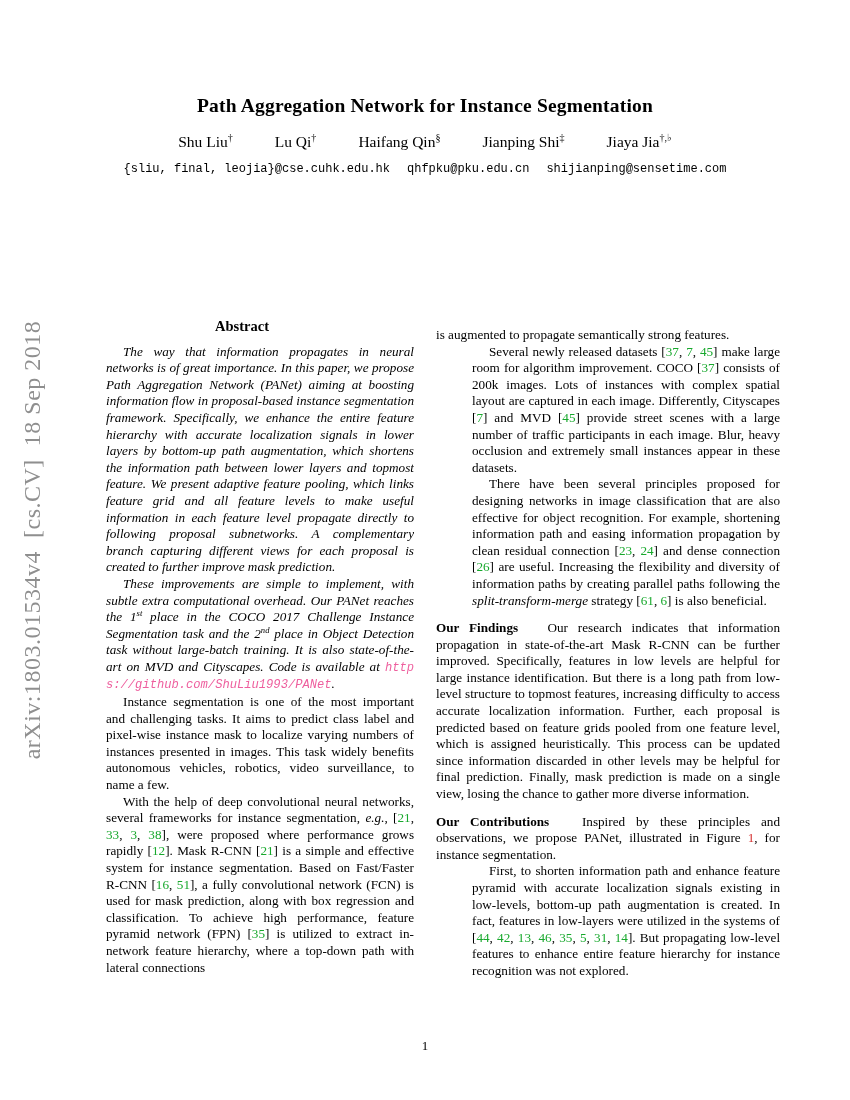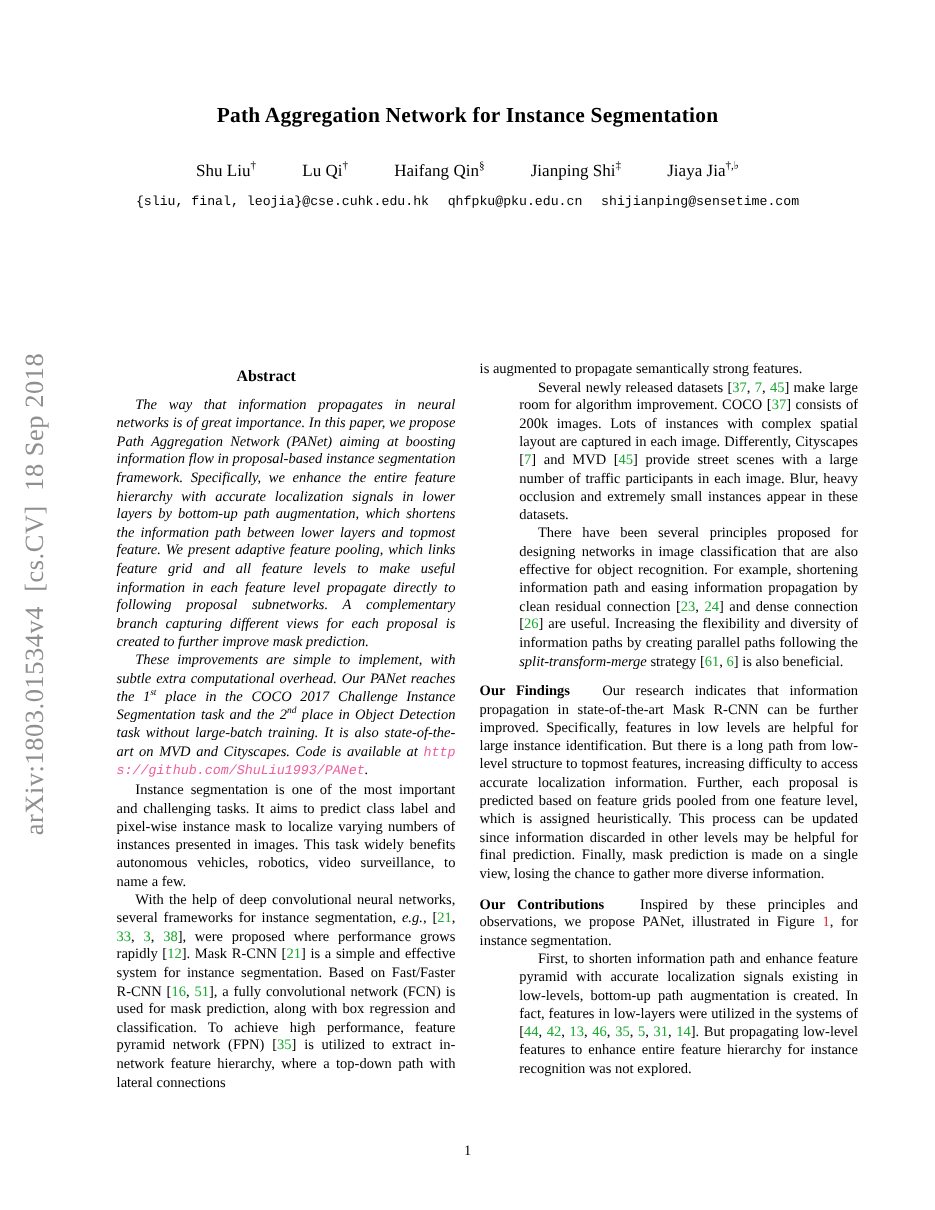--- a/index.html
+++ b/index.html
@@ -26,36 +26,36 @@
     transform:rotate(-90deg);
     font-size:24px;
     letter-spacing:0.5px;
     color:var(--color-watermark);
     text-align:center;
     white-space:nowrap;
   }
   
   .paper-header{padding-top:95px;text-align:center;}
   .title{font-size:19.5px;font-weight:bold;margin:0;letter-spacing:0.2px;}
-  .authors{margin-top:30px;font-size:15.5px;}
+  .authors{margin-top:16px;font-size:15.5px;}
   .affils{margin-top:13px;}
   .affil{font-size:15.5px;line-height:21px;}
   .emails{margin-top:11px;font-family:"Liberation Mono", monospace;font-size:12px;}
   
   .columns{
     position:absolute;left:70px;top:318px;width:710px;
     display:flex;gap:22px;
   }
   .col{
     width:344px;height:702px;overflow:hidden;
     font-size:13.2px;line-height:16.6px;
     text-align:justify;
   }
   .col.right{padding-top:9px;}
-  .abstract-heading{font-size:14.5px;font-weight:bold;text-align:center;margin:16px 0 9px 0;}
+  .abstract-heading{font-size:14.5px;font-weight:bold;text-align:center;margin:0 0 9px 0;}
   .section-heading{font-size:15px;font-weight:bold;margin:14px 0 9px 0;text-align:left;}
   p{margin:0;}
   .indent{text-indent:17px;margin-left:36px;}
   .abstract{font-style:italic;}
   .findings{margin-top:11px;font-family:Liberation Serif, serif;}
   
   .sup{vertical-align:super;font-size:0.65em;line-height:0;}
   .cite{color:var(--color-cite);}
   .url{color:var(--color-url);font-family:"Liberation Mono", monospace;font-style:italic;font-size:0.92em;word-break:break-all;}
   .figref{color:var(--color-figref);}

